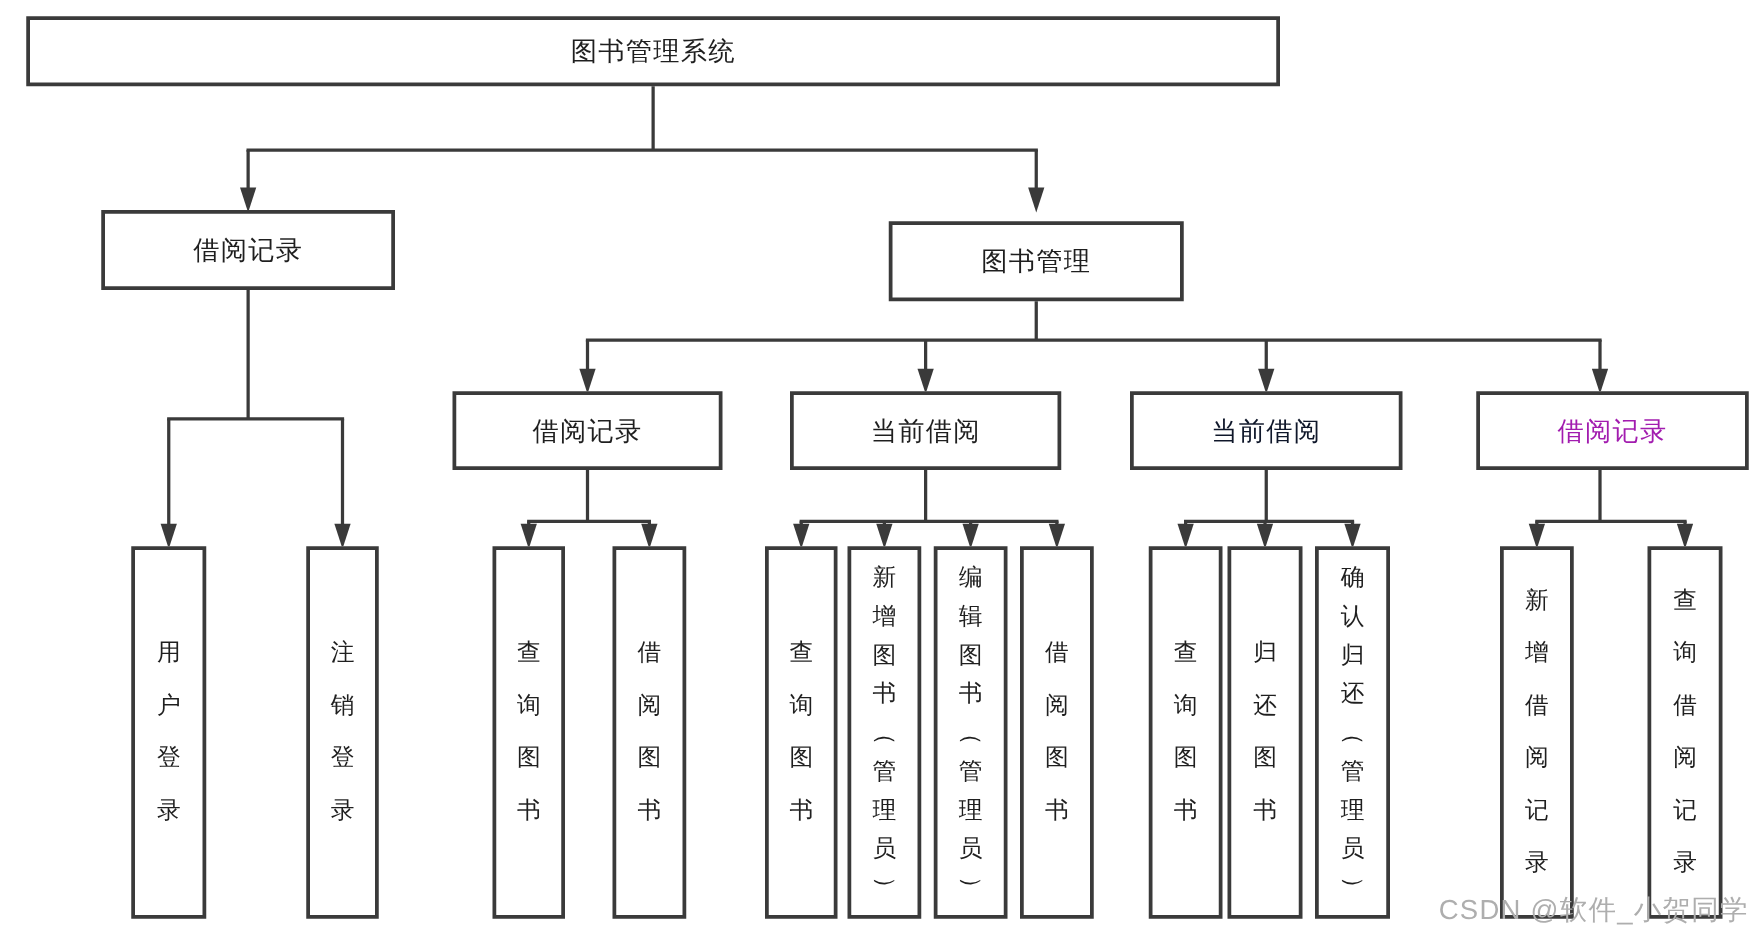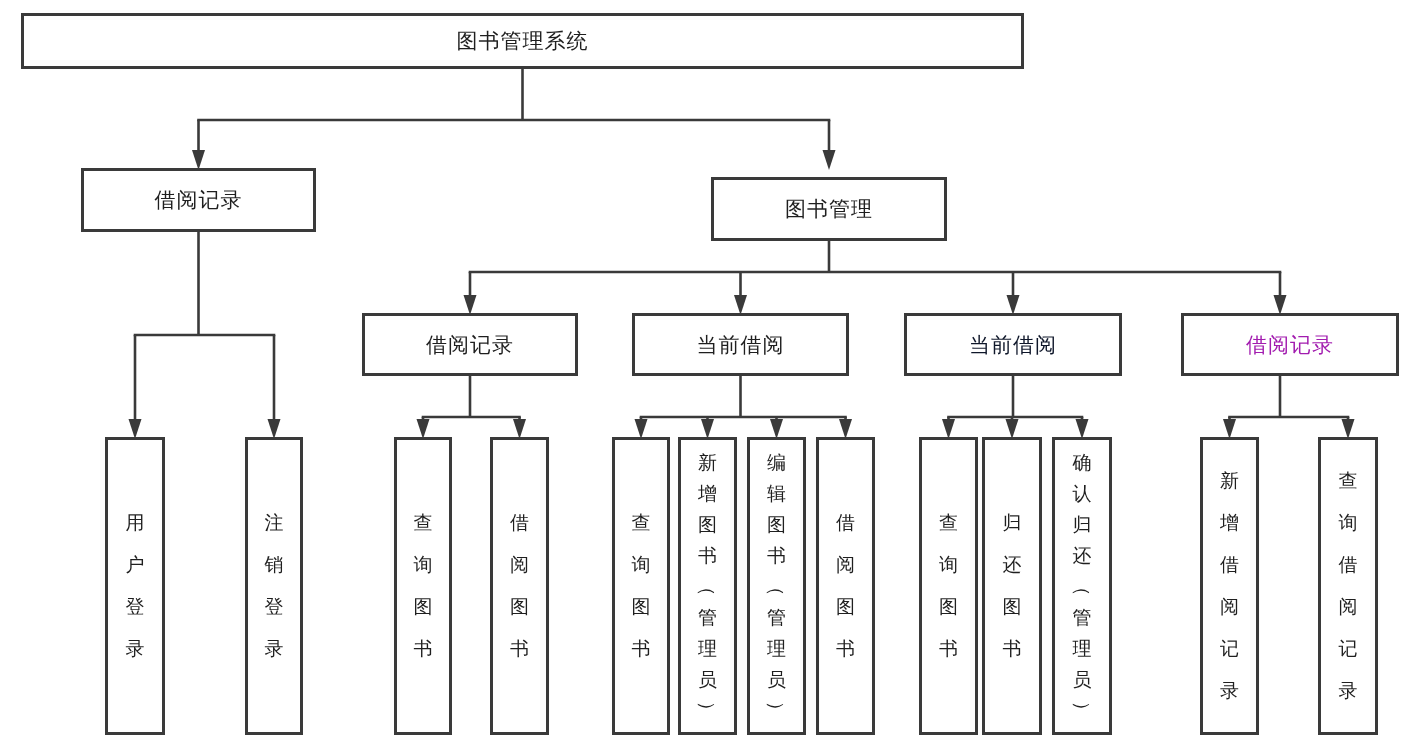--- a/index.html
+++ b/index.html
@@ -264,13 +264,14 @@
         <div class="vstack">
           <span class="vchar" style="height: 42px; line-height: 42px;">查</span>
           <span class="vchar" style="height: 42px; line-height: 42px;">询</span>
           <span class="vchar" style="height: 42px; line-height: 42px;">借</span>
           <span class="vchar" style="height: 42px; line-height: 42px;">阅</span>
           <span class="vchar" style="height: 42px; line-height: 42px;">记</span>
           <span class="vchar" style="height: 42px; line-height: 42px;">录</span>
         </div>
       </div>
     </div>
+  <span id="watermark" style="color: rgb(174, 174, 174);">CSDN @软件_小贺同学</span>
 </div>
 
 </body></html>

